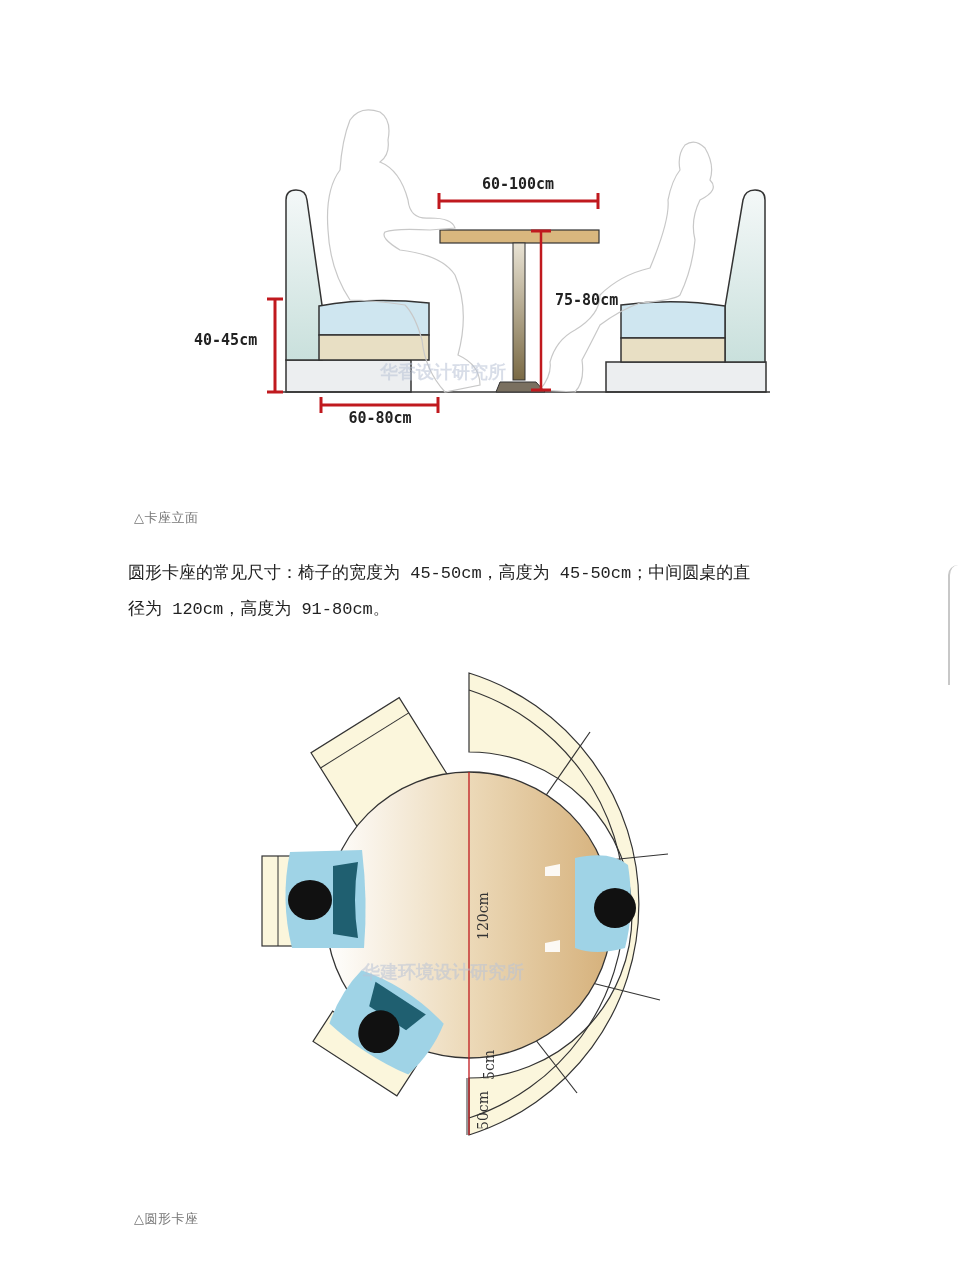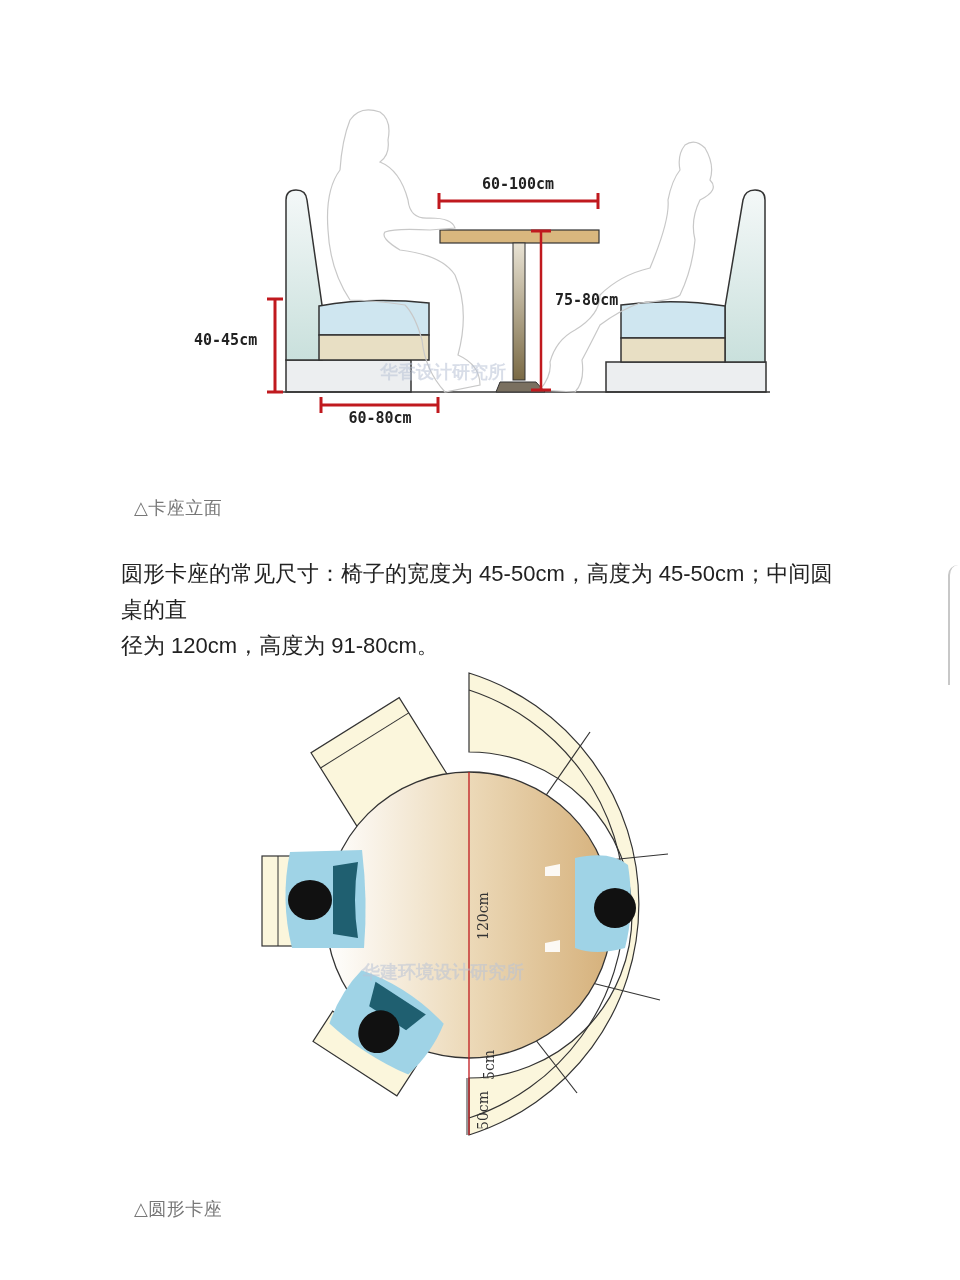--- a/index.html
+++ b/index.html
@@ -1,23 +1,23 @@
 <!DOCTYPE html>
 <html><head>
 <meta charset="utf-8">
 <style>
   html, body { margin: 0; padding: 0; background: #ffffff; }
   body { width: 960px; height: 1280px; position: relative; overflow: hidden;
          font-family: "DejaVu Serif", "Liberation Serif", serif; color: #222; }
   .figure { position: absolute; }
-  .caption { position: absolute; left: 134px; font-size: 18px; color: #777;
-             font-family: "DejaVu Serif", serif; letter-spacing: 0.5px; }
-  .paragraph { position: absolute; left: 121px; top: 556px; width: 720px;
-               font-size: 22px; line-height: 36px; color: #222;
-               font-family: Liberation Sans, sans-serif; }
+  .caption { position: absolute; left: 134px; font-size: 13px; color: #777;
+             font-family: "DejaVu Serif", serif; letter-spacing: 0.5px; margin-top: 13px; }
+  .paragraph { position: absolute; left: 128px; top: 556px; width: 720px;
+               font-size: 17px; line-height: 36px; color: #222;
+               font-family: Liberation Mono, monospace; }
   .paragraph p { margin: 0; }
   .dim-label { font-family: "DejaVu Sans Mono", "Liberation Mono", monospace;
                font-weight: bold; font-size: 15px; fill: #222; }
   .rot-label { font-family: "DejaVu Serif", "Liberation Serif", serif;
                font-size: 14px; fill: #333; }
   .watermark { font-family: "DejaVu Sans", sans-serif; font-size: 18px;
                fill: #b9c3d6; opacity: 0.55; font-weight: bold; }
   .scroll-edge { position: absolute; right: 0; top: 565px; width: 10px; height: 120px;
                  border-left: 2px solid #c8c8c8; border-top-left-radius: 10px; }
 </style>

